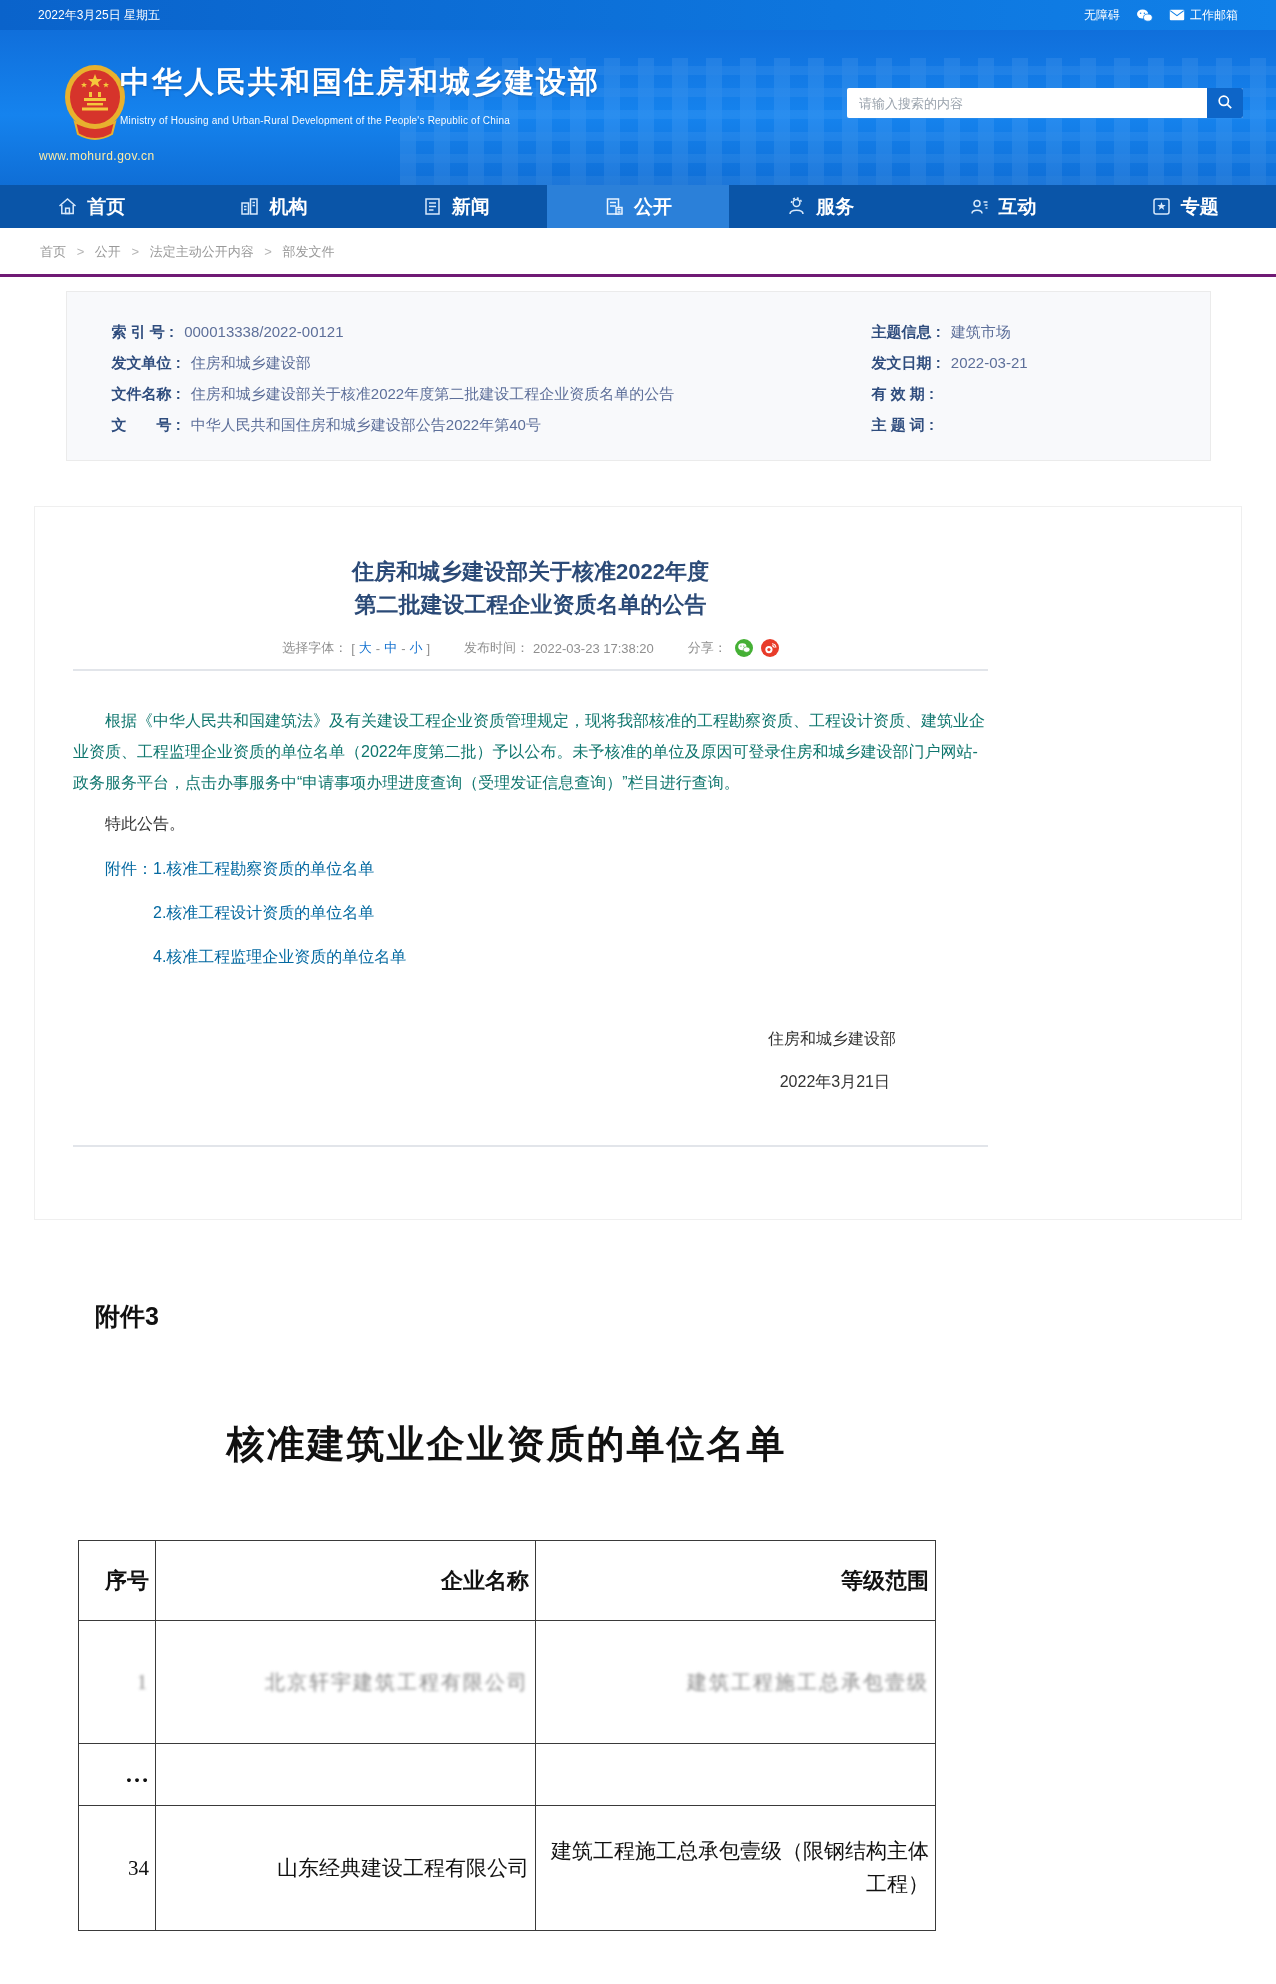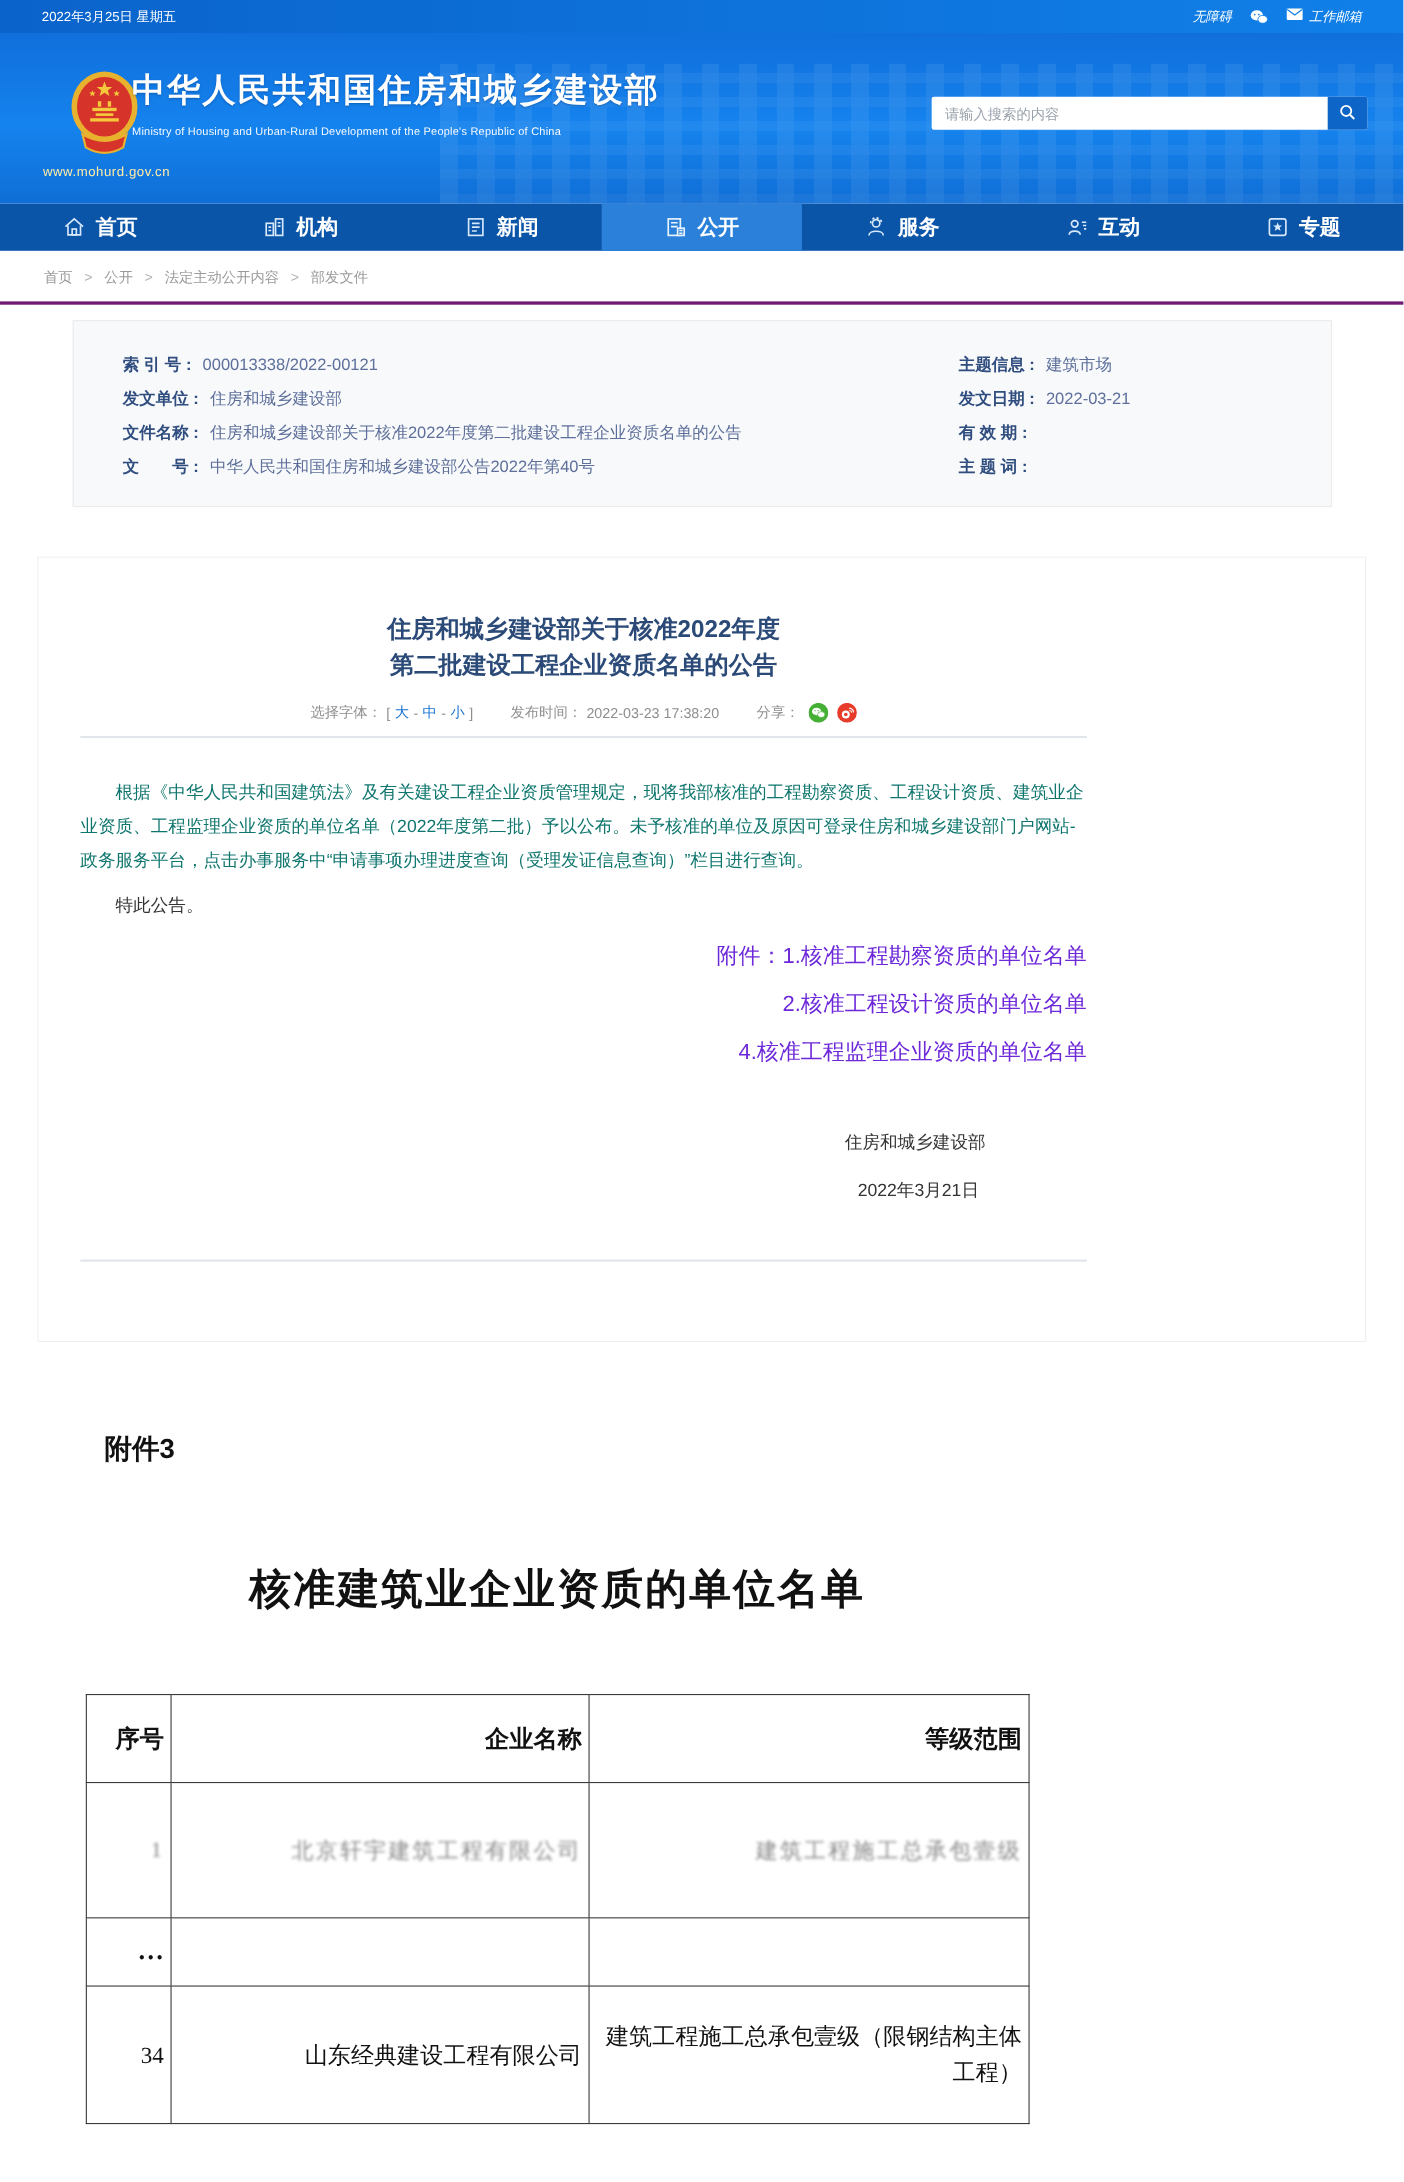--- a/index.html
+++ b/index.html
@@ -4,21 +4,21 @@
 <style>
   * { margin:0; padding:0; box-sizing:border-box; }
   body { width:1276px; height:1984px; overflow:hidden; background:#fff;
          font-family:"Liberation Sans","DejaVu Sans",sans-serif; }
 
   
   .topbar { height:30px; background:linear-gradient(90deg,#0a63cb,#1080e8);
             display:flex; align-items:center; justify-content:space-between;
             padding:0 38px; color:#fff; font-size:12px; }
   .topbar-right { display:flex; align-items:center; gap:16px; }
-  .tb-link { cursor:pointer; display:flex; gap:5px;font-style:italic; }
+  .tb-link { cursor:pointer; display:flex; align-items:center; gap:5px; }
   .tb-ico svg { display:block; }
 
   
   .header { height:155px; background:linear-gradient(180deg,#106fdb 0%,#1583ee 55%,#0f6ed6 100%);
             position:relative; overflow:hidden; }
   .header-bg { position:absolute; left:400px; right:0; top:28px; bottom:0; opacity:.10;
      background:
        repeating-linear-gradient(90deg, rgba(255,255,255,.7) 0 16px, transparent 16px 34px),
        repeating-linear-gradient(0deg, rgba(255,255,255,.55) 0 9px, transparent 9px 22px); }
   .emblem { position:absolute; left:62px; top:32px; width:66px; height:84px; }
@@ -65,21 +65,21 @@
                line-height:33px; }
   .meta { text-align:center; font-size:13px; color:#8f8f8f; margin-top:18px;
           display:flex; align-items:center; justify-content:center; gap:4px; }
   .meta .gap { width:26px; }
   .font-link { color:#1472d0; cursor:pointer; }
   .share-ico { width:18px; height:18px; margin-left:4px; cursor:pointer; }
   .share-ico svg { display:block; }
   .meta-divider { border-bottom:2px solid #e2e5ea; margin-top:12px; }
   .body-par { margin-top:34px; font-size:16px; color:#0f766e; line-height:31px; text-indent:2em; }
   .body-par2 { margin-top:10px; font-size:16px; color:#333; line-height:31px; text-indent:2em; }
-  .attach-block { margin-top:8px; font-size:20px; color:#6d28d9;text-align:right; }
+  .attach-block { margin-top:8px; font-size:16px; color:#0369a1; }
   .attach-first { line-height:44px; text-indent:2em; }
   .attach-item { line-height:44px; padding-left:5em; cursor:pointer; }
   .signature { margin-top:50px; text-align:right; padding-right:92px; font-size:16px; color:#333; }
   .sign-date { margin-top:22px; text-align:right; padding-right:98px; font-size:16px; color:#333; }
   .end-divider { border-bottom:2px solid #e2e5ea; margin-top:52px; }
 
   
   .attach3-label { margin:80px 0 0 95px; font-size:25px; font-weight:bold; color:#111; }
   .attach-section { width:857px; margin-left:78px; font-family:"Liberation Serif","DejaVu Serif",serif; color:#111; }
   .big-title { text-align:center; font-size:38px; font-weight:bold; letter-spacing:2px; margin-top:86px; }

